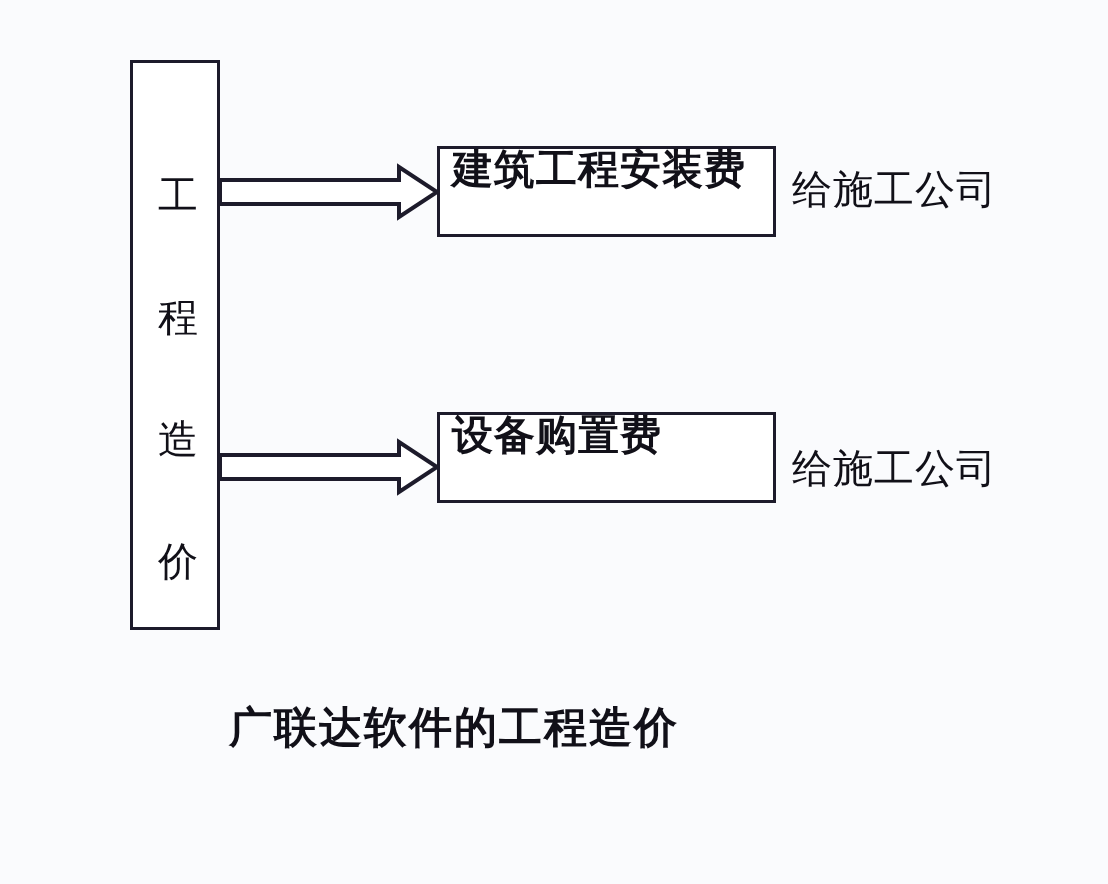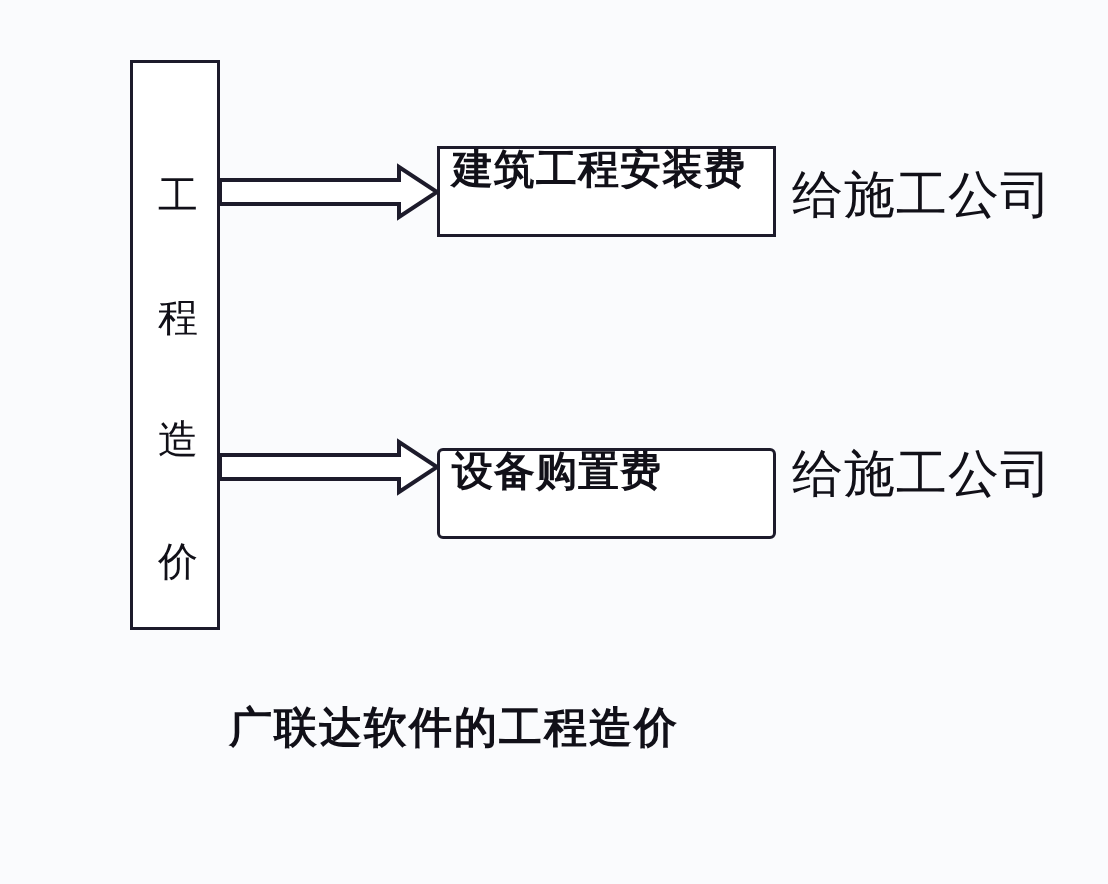--- a/index.html
+++ b/index.html
@@ -51,37 +51,37 @@
     left: 437px;
     width: 339px;
     height: 91px;
     box-sizing: border-box;
     border: 3px solid #1d1b2b;
     background: #ffffff;
     display: flex;
     align-items: flex-start;
   }
   .target-box.row-1 { top: 146px; }
-  .target-box.row-2 { top: 448px; border-radius: 6px; }
+  .target-box.row-2 { top: 412px; }
   .target-box-text {
     padding-left: 12px;
     font-size: 41px;
     line-height: 1;
     color: #111018;
     font-weight: 700;
     letter-spacing: 1px;
     white-space: nowrap;
     font-family: "Liberation Serif", "DejaVu Serif", serif;
   }
 
   
   .side-label {
     position: absolute;
     left: 792px;
-    font-size: 51px;
+    font-size: 40px;
     line-height: 1;
     color: #111018;
     font-weight: 400;
     letter-spacing: 1px;
     white-space: nowrap;
     font-family: "Liberation Serif", "DejaVu Serif", serif;
   }
   .side-label.row-1 { top: 170px; }
   .side-label.row-2 { top: 449px; }
 

